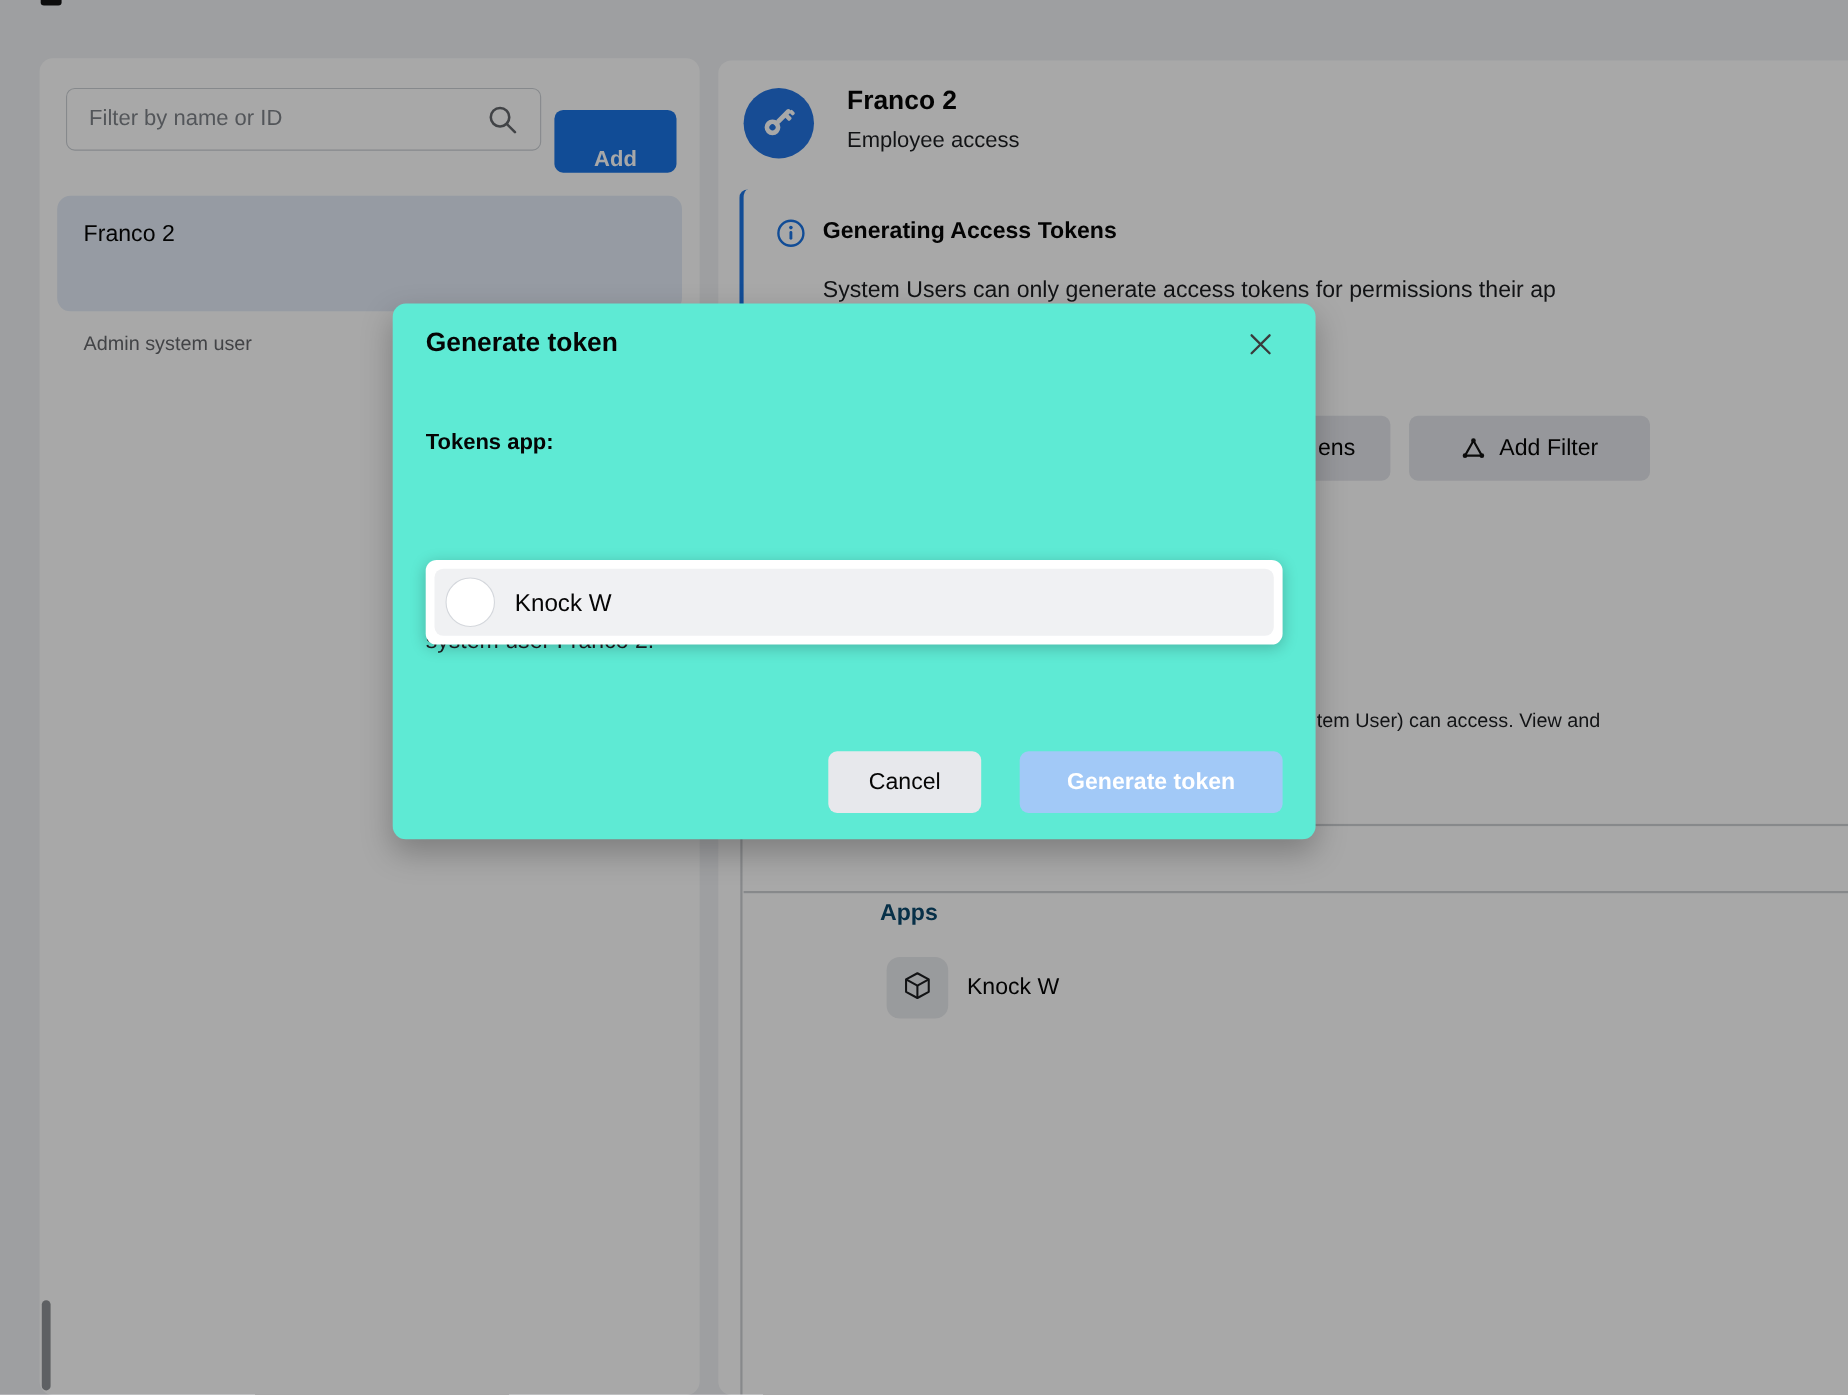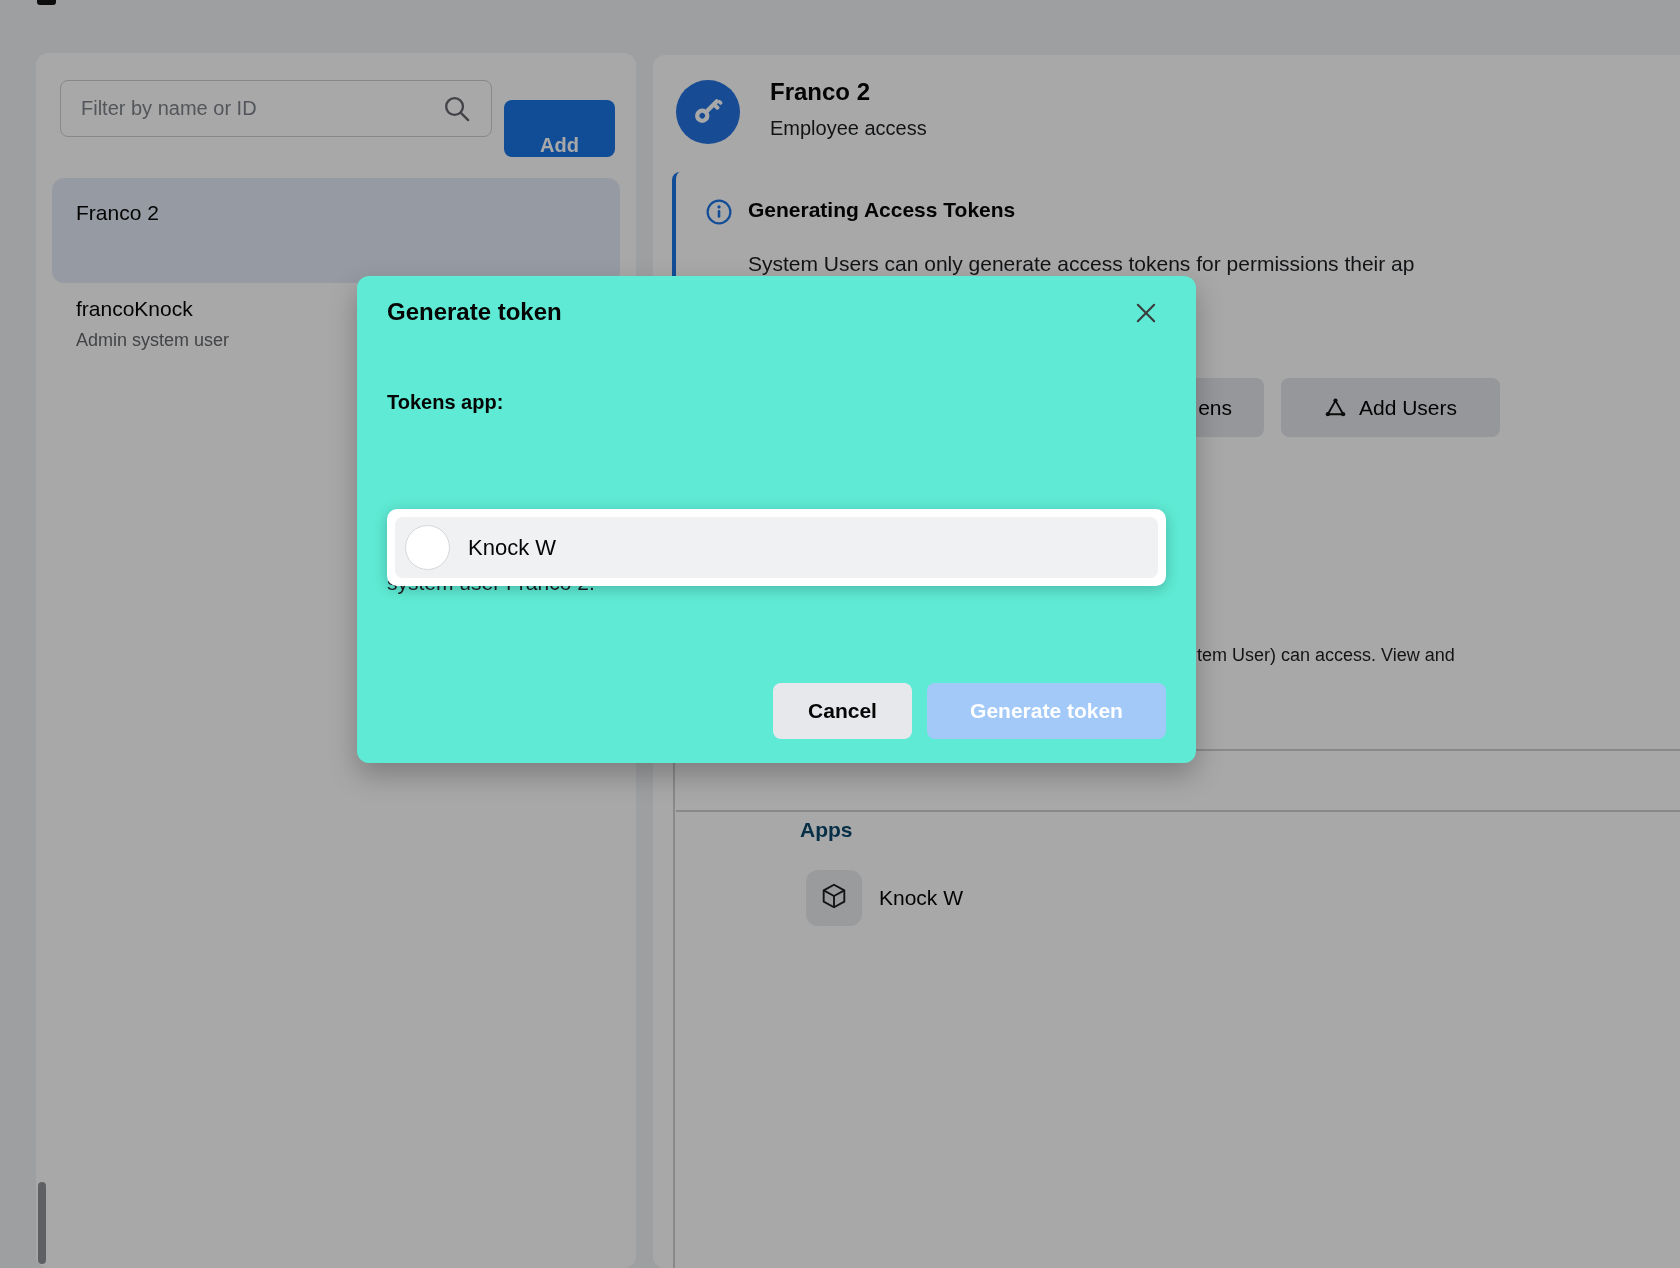--- a/index.html
+++ b/index.html
@@ -108,22 +108,22 @@
     background:#fff;border-radius:10px;z-index:5;
     box-shadow:0 3px 14px rgba(0,0,0,0.22);
   }
   .option-row{
     height:61px;background:#f0f1f3;border-radius:8px;
     display:flex;align-items:center;gap:18px;padding-left:10px;cursor:pointer;
   }
   .option-avatar{width:45px;height:45px;border-radius:50%;background:#fff;border:1.5px solid #d4d7dc;box-sizing:border-box;}
   .option-label{font-size:22px;}
   .cancel-btn{
-    left:416px;top:407px;width:139px;height:56px;background:#e7e8ec;border-radius:8px;
-    display:flex;align-items:center;justify-content:center;font-size:21px;font-weight:700;cursor:pointer;
+    left:396px;top:407px;width:139px;height:56px;background:#e7e8ec;border-radius:8px;
+    display:flex;align-items:center;justify-content:center;font-size:21px;font-weight:400;cursor:pointer;
   }
   .submit-btn{
     left:570px;top:407px;width:239px;height:56px;background:#a2c9f7;border-radius:8px;
     display:flex;align-items:center;justify-content:center;
     font-size:21px;font-weight:700;color:#fff;cursor:default;
   }
 </style>
 </head>
 <body>
 
@@ -141,21 +141,20 @@
   </svg>
 </span>
 <div class="abs add-btn">
     <span>Add</span>
   </div>
 
 <div class="abs user-row-selected">
   <span>Franco 2</span>
 </div>
 <div class="abs user-row">
-  <div class="name">francoKnock</div>
   <div class="role">Admin system user</div>
 </div>
 
 <div class="card right-card"></div>
 
 <div class="abs avatar">
   <span>
     <svg viewBox="0 0 64 64" width="40" height="40">
       <g transform="rotate(-45 32 32)">
         <circle cx="19" cy="32" r="8" fill="none" stroke="#ffffff" stroke-width="7"></circle>
@@ -186,21 +185,21 @@
 </div>
 <div class="gray-btn add-assets-btn">
   <span class="assets-icon">
     <svg viewBox="0 0 24 24" width="23" height="23" fill="none" stroke="#111" stroke-width="2" stroke-linejoin="round">
       <path d="M12 4.8 L20 19 H4 Z"></path>
       <circle cx="12" cy="4.8" r="2.2" fill="#111" stroke="none"></circle>
       <circle cx="20" cy="19" r="2.2" fill="#111" stroke="none"></circle>
       <circle cx="4" cy="19" r="2.2" fill="#111" stroke="none"></circle>
     </svg>
   </span>
-  <span>Add Users</span>
+  <span>Add Filter</span>
 </div>
 
 <div class="abs hline1"></div>
 <div class="abs hline2"></div>
 <div class="abs vline"></div>
 
 <div class="abs apps-header">Apps</div>
 <div class="abs app-row">
   <span class="app-tile">
     <span>

